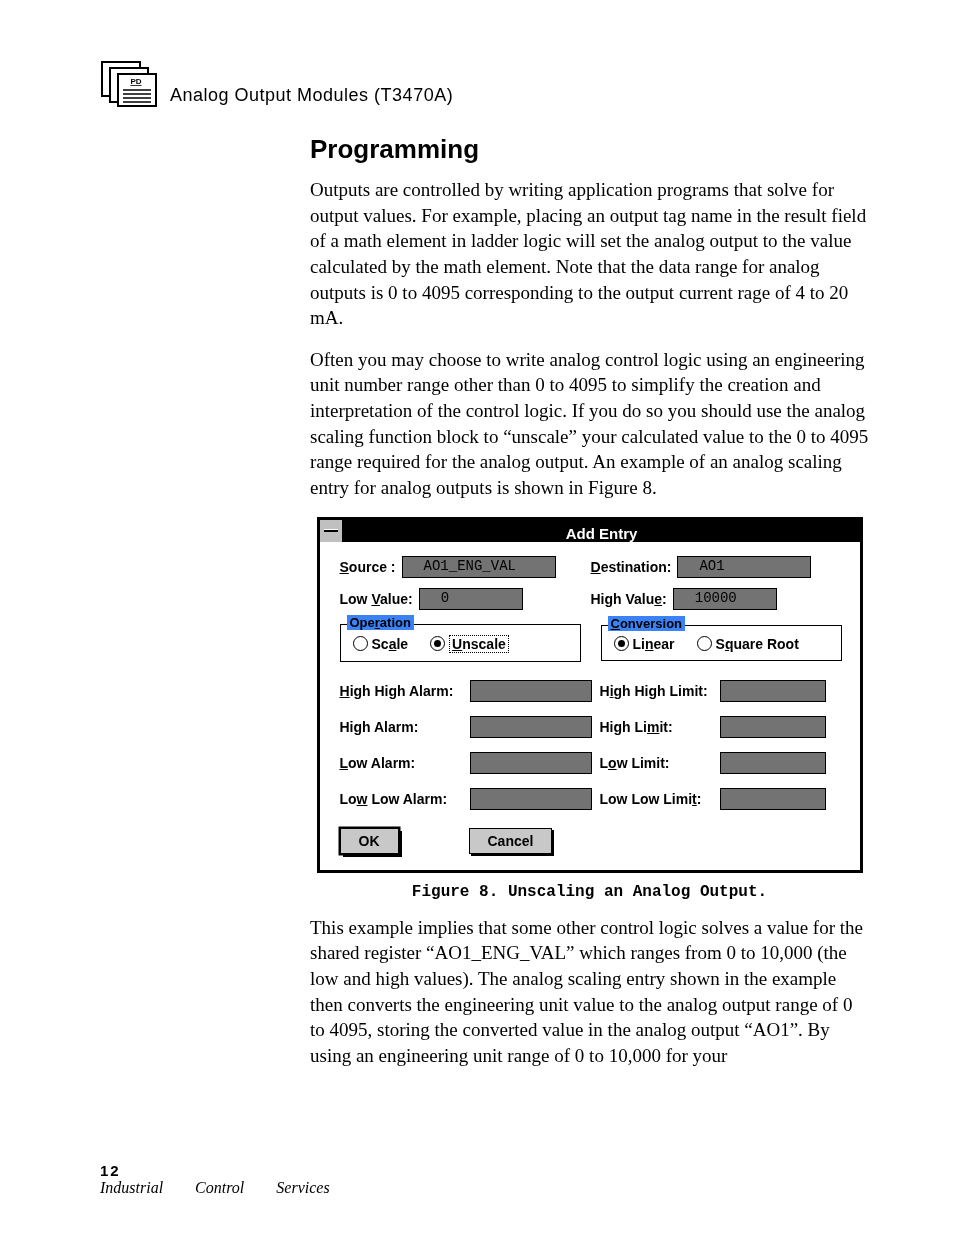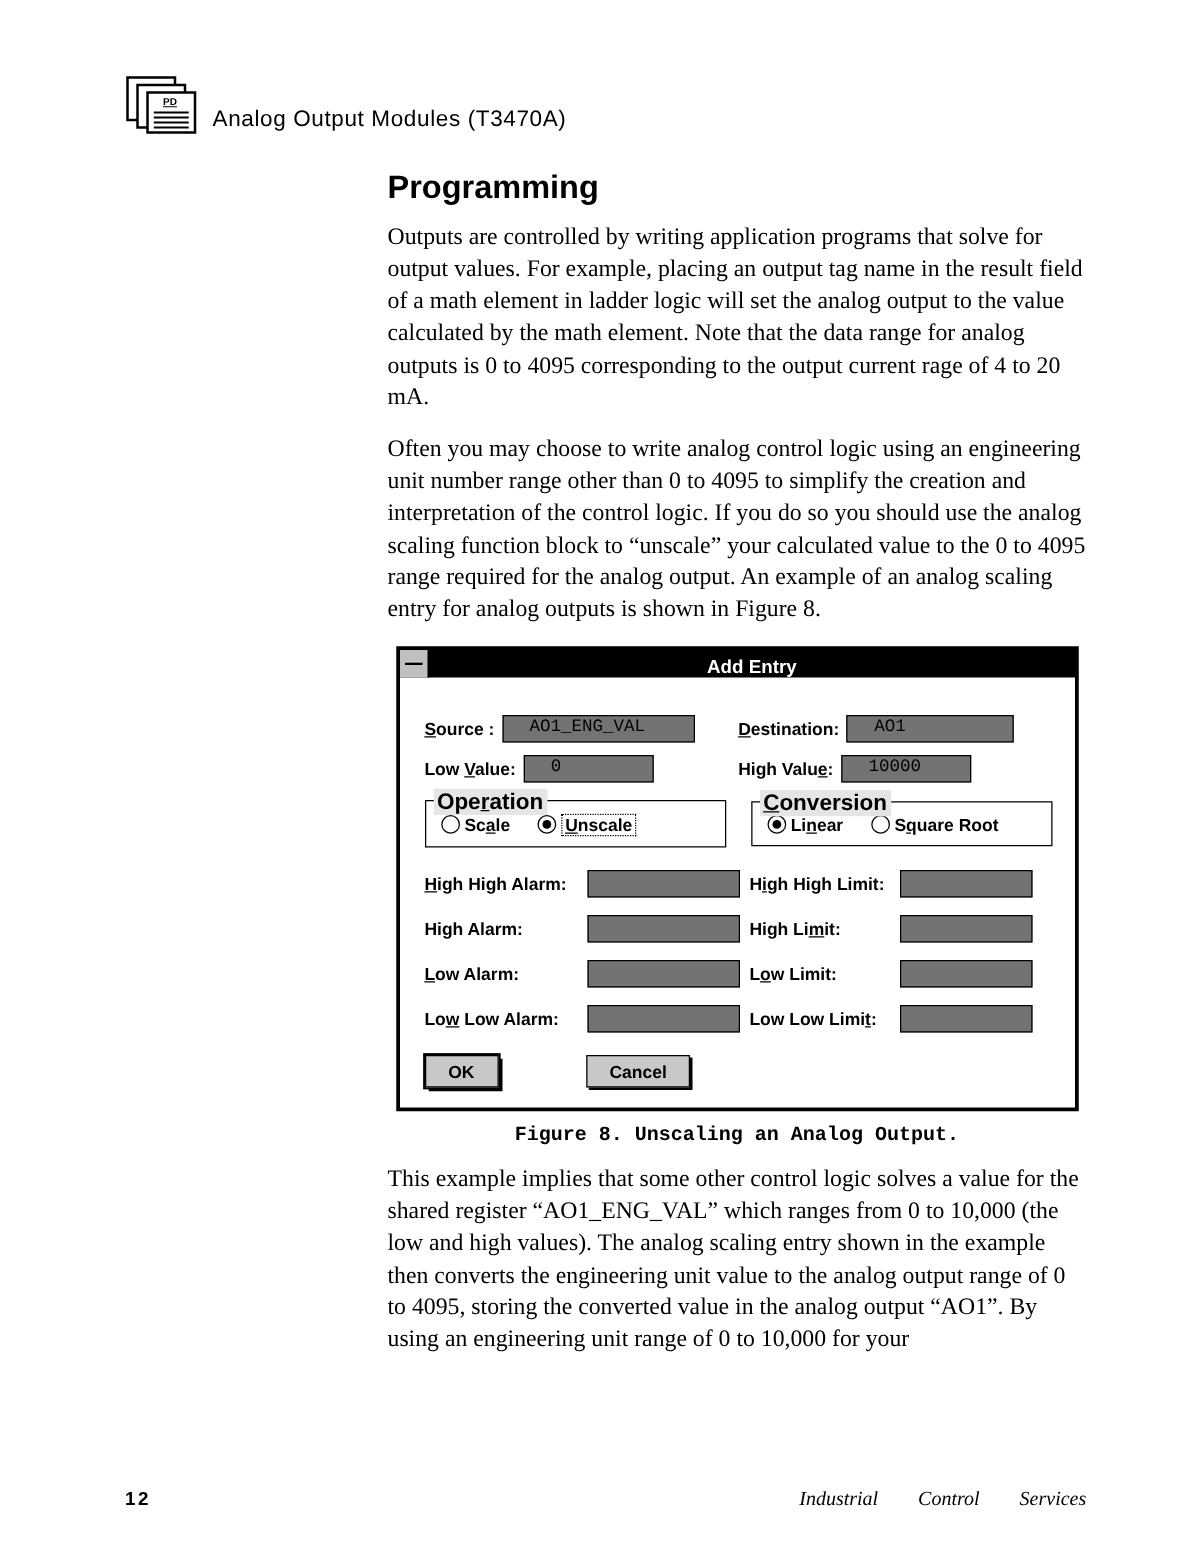--- a/index.html
+++ b/index.html
@@ -45,26 +45,27 @@
   .figure-caption {
     font-family: Liberation Mono, monospace;
     font-weight: bold;
     font-size: 16px;
     text-align: center;
     margin-top: 10px;
     margin-bottom: 14px;
   }
   .footer {
     position: absolute;
-    bottom: 26px;
+    bottom: 38px;
     left: 100px;
     right: 85px;
     display: flex;
     justify-content: space-between;
     font-family: Georgia, serif;
+    flex-direction: column;
   }
   .page-number {
     font-family: Arial, Helvetica, sans-serif;
     font-weight: bold;
     font-size: 15px;
     letter-spacing: 2px;
   }
   .footer-right {
     font-style: italic;
     font-size: 16px;
@@ -98,21 +99,20 @@
     content:"";
     width:14px; height:3px; background:#000;
     box-shadow: 0 1px 0 #fff inset;
   }
   .dialog .titlebar-text {
     flex:1; text-align:center;
     font-size: 15px;
   }
   .dialog .body {
     padding: 14px 18px 16px 20px;
-    margin-top: 16px;
   }
   .dlg-row {
     display:flex;
     margin-bottom: 10px;
   }
   .dlg-col { flex:1; display:flex; align-items:center; gap:6px; }
   .dlg-label { font-weight: bold; font-size: 14px; white-space:nowrap; }
   .dlg-input {
     border: 1.5px solid #000;
     font-family: "Courier New", monospace;
@@ -124,22 +124,22 @@
   .und { text-decoration: underline; text-underline-offset: 1px; }
 
   .groupbox {
     border:1.5px solid #000;
     position:relative;
     padding: 10px 10px 8px 12px;
     margin-top:4px;
   }
   .groupbox .legend {
     position:absolute; top:-10px; left:6px;
-    background:#e5e5e5; padding:0 3px;
-    font-weight:bold; font-size:18px;
+    background:#3b82f6; padding:0 3px;
+    font-weight:bold; font-size:13px;
   }
   .radio-row { display:flex; gap:22px; align-items:center; }
   .radio {
     width:13px; height:13px; border:1.5px solid #000; border-radius:50%;
     display:inline-flex; align-items:center; justify-content:center;
     vertical-align:middle;
   }
   .radio.selected::after{
     content:""; width:7px; height:7px; background:#000; border-radius:50%;
   }

